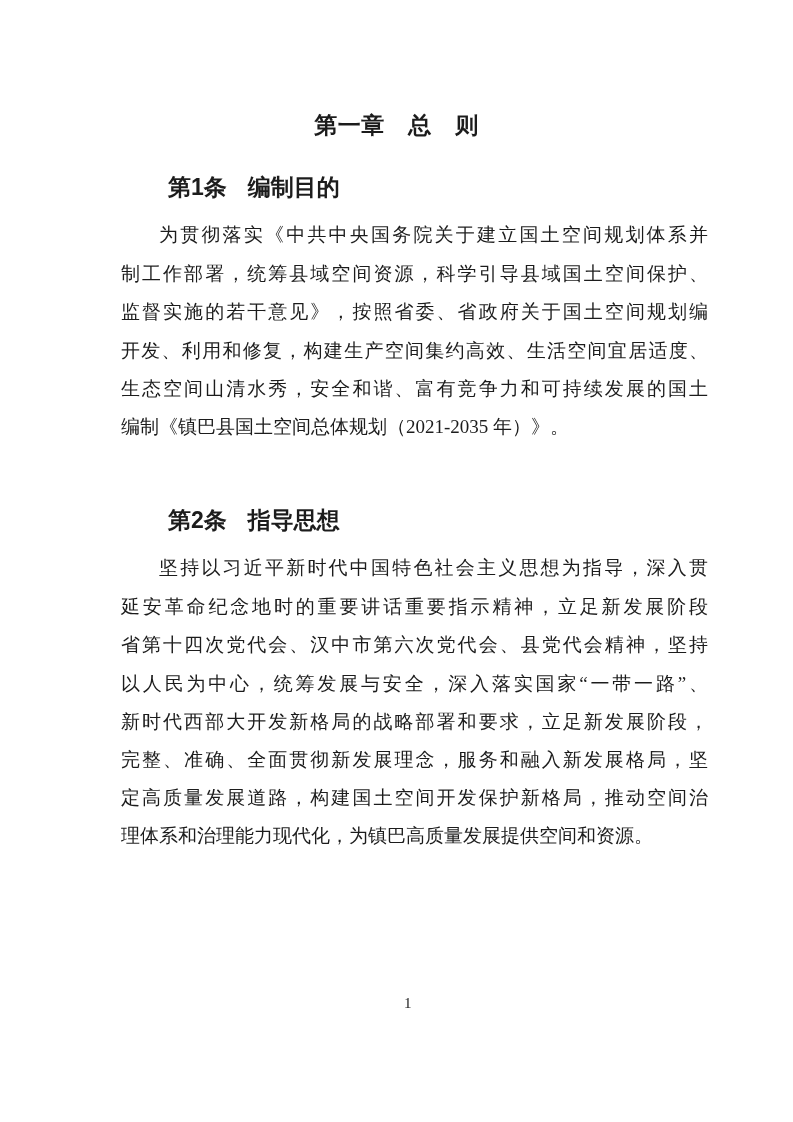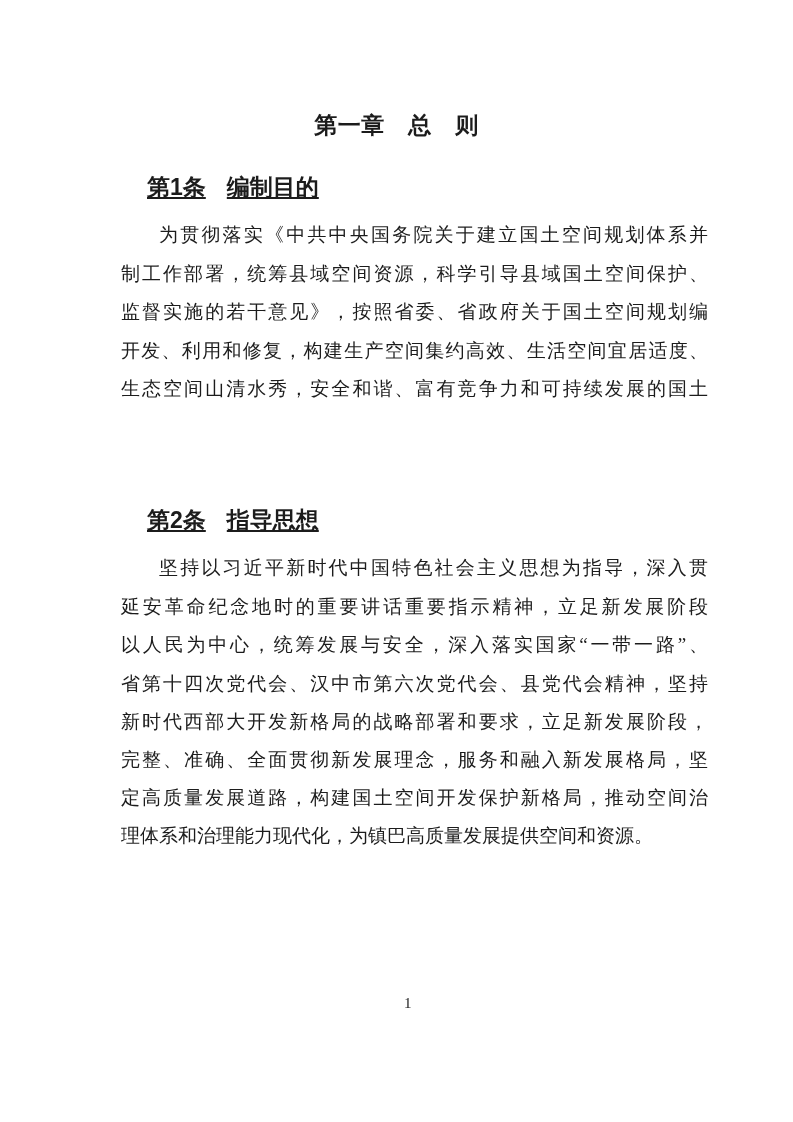--- a/index.html
+++ b/index.html
@@ -21,29 +21,28 @@
     text-align: center;
     font-family: "Liberation Sans", "DejaVu Sans", sans-serif;
     font-weight: 700;
     font-size: 23px;
     line-height: 38px;
     letter-spacing: 0.5px;
     white-space: pre;
   }
   .article-heading {
     position: absolute;
-    left: 147px;
+    left: 168px;
     display: flex;
     column-gap: 21px;
     font-family: "Liberation Sans", "DejaVu Sans", sans-serif;
     font-weight: 700;
     font-size: 23px;
     line-height: 33px;
     white-space: nowrap;
-    text-decoration: underline;
   }
   .heading-1 { top: 167px; }
   .heading-2 { top: 500px; }
   .paragraph {
     position: absolute;
     left: 121px;
     width: 587px;
     font-size: 19px;
   }
   .para-1 { top: 213px; }
@@ -78,32 +77,33 @@
     <span>第1条</span>
     <span>编制目的</span>
   </div>
 
   <div class="paragraph para-1">
     <div class="text-line first-line">为贯彻落实《中共中央国务院关于建立国土空间规划体系并</div>
     <div class="text-line">制工作部署，统筹县域空间资源，科学引导县域国土空间保护、</div>
     <div class="text-line">监督实施的若干意见》，按照省委、省政府关于国土空间规划编</div>
     <div class="text-line">开发、利用和修复，构建生产空间集约高效、生活空间宜居适度、</div>
     <div class="text-line">生态空间山清水秀，安全和谐、富有竞争力和可持续发展的国土</div>
+    <div class="text-line para-end">编制《镇巴县国土空间总体规划（2021-2035 年）》。</div>
   </div>
 
   <div class="article-heading heading-2">
     <span>第2条</span>
     <span>指导思想</span>
   </div>
 
   <div class="paragraph para-2">
     <div class="text-line first-line">坚持以习近平新时代中国特色社会主义思想为指导，深入贯</div>
     <div class="text-line">延安革命纪念地时的重要讲话重要指示精神，立足新发展阶段</div>
+    <div class="text-line">省第十四次党代会、汉中市第六次党代会、县党代会精神，坚持</div>
     <div class="text-line">以人民为中心，统筹发展与安全，深入落实国家“一带一路”、</div>
-    <div class="text-line">省第十四次党代会、汉中市第六次党代会、县党代会精神，坚持</div>
     <div class="text-line">新时代西部大开发新格局的战略部署和要求，立足新发展阶段，</div>
     <div class="text-line">完整、准确、全面贯彻新发展理念，服务和融入新发展格局，坚</div>
     <div class="text-line">定高质量发展道路，构建国土空间开发保护新格局，推动空间治</div>
     <div class="text-line para-end">理体系和治理能力现代化，为镇巴高质量发展提供空间和资源。</div>
   </div>
 
   <div class="page-number">1</div>
 
 </div>
 

